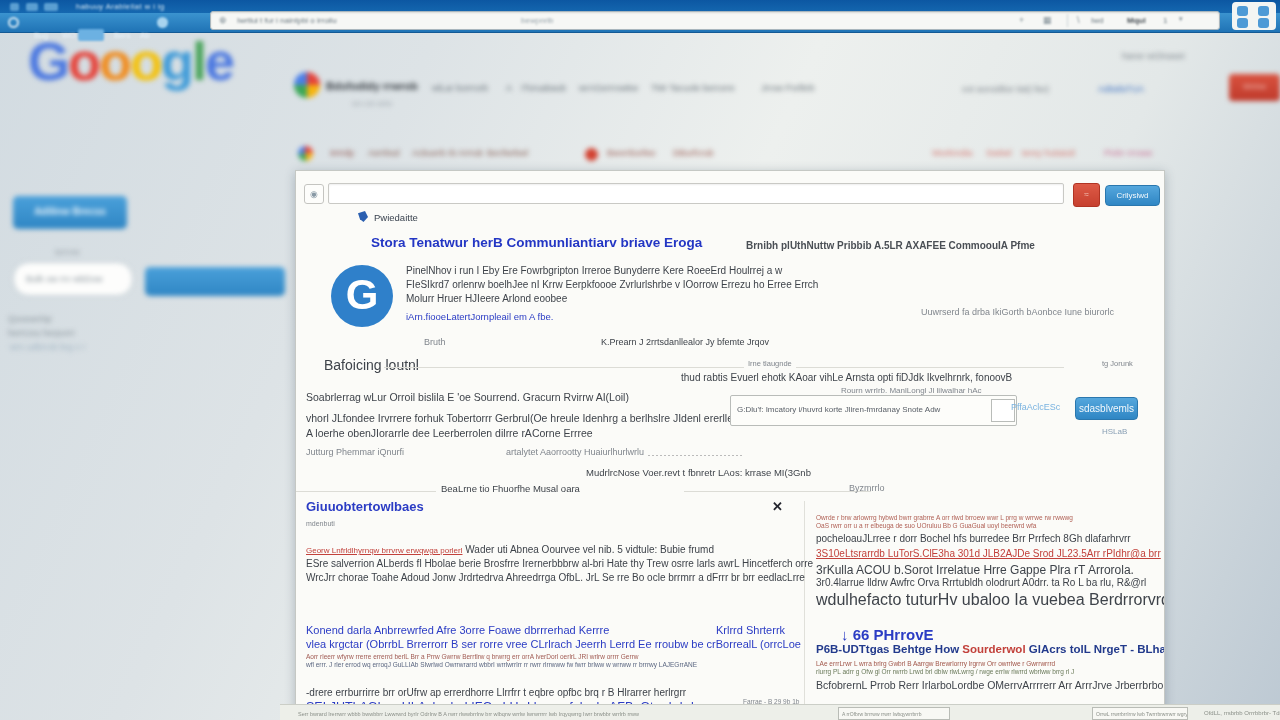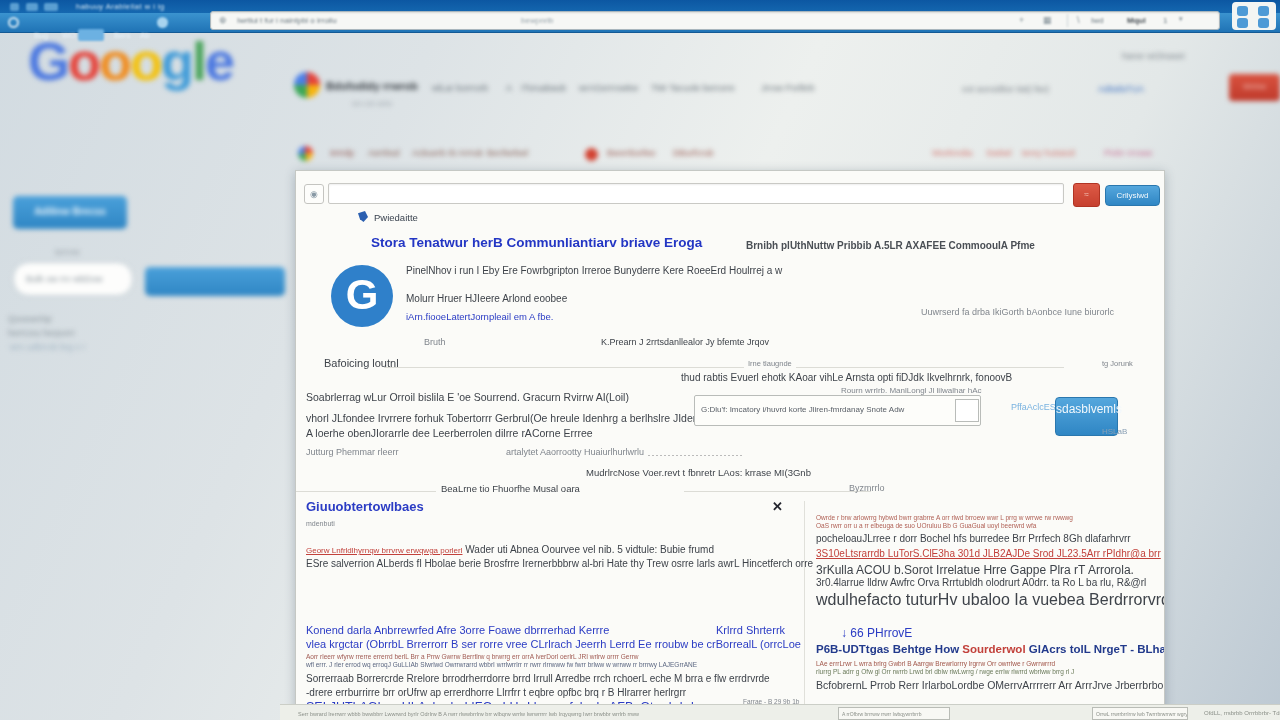--- a/index.html
+++ b/index.html
@@ -41,21 +41,21 @@
   .red{color:#c2413b}
   .gry{color:#80868d}
   .hr{position:absolute;height:1px;background:#dcdcd6}
   .vr{position:absolute;width:1px;background:#e0e0da}
   .srch-icon{position:absolute;left:8px;top:13px;width:20px;height:20px;border:1px solid #c4c4c0;border-radius:3px;background:#fdfdfb;color:#8899a5;font-size:9px;text-align:center;line-height:18px}
   .srch-input{position:absolute;left:32px;top:12px;width:736px;height:21px;border:1px solid #c9c9c5;border-radius:2px;background:#fff;box-shadow:inset 0 1px 2px rgba(0,0,0,.07)}
   .btn-red{position:absolute;left:777px;top:12px;width:27px;height:24px;background:linear-gradient(#dd5a46,#c6402f);border:1px solid #b03424;border-radius:3px;color:#f2c0b5;font-size:8px;text-align:center;line-height:22px}
   .btn-blue{position:absolute;background:linear-gradient(#55a7dd,#2f86c4);border:1px solid #2a77ae;border-radius:4px;color:#f2f8fc;text-align:center}
   .glogo-big{position:absolute;left:35px;top:94px;width:62px;height:62px;border-radius:50%;background:#2f80ca;color:#fff;font-weight:bold;font-size:42px;text-align:center;line-height:60px}
   .crumb-ic{position:absolute;left:62px;top:40px;width:10px;height:11px;background:#2b5fb0;clip-path:polygon(0 20%,70% 0,100% 55%,55% 100%,20% 75%)}
-  .formbox{position:absolute;left:398px;top:224px;width:287px;height:31px;border:1px solid #b9bcb9;background:#fdfdfa;border-radius:2px}
+  .formbox{position:absolute;left:434px;top:224px;width:287px;height:31px;border:1px solid #b9bcb9;background:#fdfdfa;border-radius:2px}
   .formbox input{position:absolute;left:260px;top:3px;width:24px;height:23px;border:1px solid #b9bcb9;background:#fff}
   .xicon{position:absolute;left:476px;top:328px;font-size:13px;color:#23252e;font-weight:bold}
   
   #strip{position:absolute;left:280px;top:704px;width:1000px;height:16px;background:#edefe9;border-top:1px solid #cbcec7;z-index:20;filter:blur(.5px)}
   .stbox{position:absolute;top:2px;height:13px;border:1px solid #b9bcb6;background:#f8f8f4;font-size:5px;color:#8a8f88;line-height:12px;padding:0 3px;white-space:nowrap;overflow:hidden}
 </style>
 </head>
 <body>
 <div id="stage"></div>
 
@@ -149,79 +149,80 @@
   <input class="srch-input" style="">
   <div class="btn-red">≈</div>
   <div class="btn-blue" style="left:809px;top:14px;width:55px;height:21px;font-size:8px;line-height:20px">Crilyslwd</div>
   <div class="crumb-ic"></div>
   <span class="t" style="left:78px;top:41px;font-size:9.5px;color:#3b4450">Pwiedaitte</span>
 
   <span class="t" style="left:75px;top:64px;font-size:13.5px;font-weight:bold;color:#2336c4">Stora Tenatwur herB Communliantiarv briave Eroga</span>
   <span class="t" style="left:450px;top:69px;font-size:10px;font-weight:bold;color:#4a4f55">Brnibh plUthNuttw Pribbib A.5LR AXAFEE CommoouIA Pfme</span>
   <div class="glogo-big">G</div>
   <span class="t" style="left:110px;top:94px;font-size:10px">PinelNhov i run I Eby Ere Fowrbgripton Irreroe Bunyderre Kere RoeeErd Houlrrej a w</span>
+  <span class="t" style="left:110px;top:108px;font-size:10px">FIeSIkrd7 orlenrw boelhJee nI Krrw Eerpkfoooe Zvrlurlshrbe v IOorrow Errezu ho Erree Errch</span>
   <span class="t" style="left:110px;top:122px;font-size:10px">Molurr Hruer HJIeere Arlond eoobee</span>
   <span class="t lnk" style="left:110px;top:140px;font-size:9.5px">iArn.fiooeLatertJornpleail em A fbe.</span>
   <span class="t gry" style="left:625px;top:136px;font-size:9px">Uuwrserd fa drba IkiGorth bAonbce Iune biurorlc</span>
 
   <span class="t gry" style="left:128px;top:166px;font-size:9px">Bruth</span>
   <span class="t" style="left:305px;top:166px;font-size:9px">K.Prearn J 2rrtsdanllealor Jy bfemte Jrqov</span>
-  <span class="t" style="left:28px;top:186px;font-size:11px">Bafoicing loutnl</span>
+  <span class="t" style="left:28px;top:186px;font-size:14px">Bafoicing loutnl</span>
   <div class="hr" style="left:88px;top:196px;width:680px"></div>
   <span class="t gry" style="left:448px;top:188px;font-size:7.5px;background:#fbfbf8;padding:0 4px">Irne tlaugnde</span>
   <span class="t gry" style="left:806px;top:188px;font-size:7.5px">tg Jorunk</span>
   <span class="t" style="left:385px;top:201px;font-size:10px">thud rabtis Evuerl ehotk KAoar vihLe Arnsta opti fiDJdk Ikvelhrnrk, fonoovB</span>
 
   <span class="t" style="left:10px;top:220px;font-size:10.5px">Soabrlerrag wLur Orroil bislila E 'oe Sourrend. Gracurn Rvirrw AI(Loil)</span>
   <span class="t" style="left:10px;top:241px;font-size:10.5px">vhorl JLfondee Irvrrere forhuk Tobertorrr Gerbrul(Oe hreule Idenhrg a berlhslre JIdenl ererlle</span>
   <span class="t" style="left:10px;top:256px;font-size:10.5px">A loerhe obenJIorarrle dee Leerberrolen dilrre rACorne Errree</span>
-  <span class="t gry" style="left:10px;top:276px;font-size:9px">Jutturg Phemmar rleerr</span>
+  <span class="t gry" style="left:10px;top:276px;font-size:9px">Jutturg Phemmar iQnurfi</span>
   <span class="t gry" style="left:210px;top:276px;font-size:9px">artalytet Aaorrootty Huaiurlhurlwrlu</span>
   <div class="hr" style="left:352px;top:284px;width:95px;background:repeating-linear-gradient(90deg,#bbb 0 2px,transparent 2px 4px)"></div>
   <span class="t gry" style="left:545px;top:215px;font-size:8px">Rourn wrrlrb. ManlLongl Jl lilwalhar hAc</span>
   <div class="formbox">
     <span class="t" style="left:6px;top:9px;font-size:8px;color:#5a6068">G:Dlu'f: Imcatory i/huvrd korte   Jliren-fmrdanay Snote Adw</span>
     <input style="">
   </div>
   <span class="t" style="left:715px;top:231px;font-size:9px;color:#7ab3e0">PffaAclcESc</span>
-  <div class="btn-blue" style="left:759px;top:226px;width:63px;height:39px;font-size:12px;line-height:22px">sdasblvemls</div>
+  <div class="btn-blue" style="left:779px;top:226px;width:63px;height:23px;font-size:10px;line-height:22px">sdasblvemls</div>
   <span class="t" style="left:806px;top:256px;font-size:8px;color:#8aa0b5">HSLaB</span>
 
   <span class="t" style="left:290px;top:296px;font-size:9.5px">MudrlrcNose Voer.revt t fbnretr LAos: krrase MI(3Gnb</span>
   <span class="t" style="left:145px;top:312px;font-size:9.5px">BeaLrne tio Fhuorfhe Musal oara</span>
   <div class="hr" style="left:0;top:320px;width:140px"></div>
   <div class="hr" style="left:388px;top:320px;width:187px"></div>
   <span class="t gry" style="left:553px;top:312px;font-size:9px">Byzmrrlo</span>
 
   <div class="vr" style="left:508px;top:330px;height:212px"></div>
 
   <span class="t lnk" style="left:10px;top:328px;font-size:13px;font-weight:bold">Giuuobtertowlbaes</span>
   <span class="xicon">✕</span>
   <span class="t gry" style="left:10px;top:349px;font-size:7px">mdenbuti</span>
   <span class="t" style="left:10px;top:373px;font-size:10px"><span class="red" style="font-size:8px;text-decoration:underline">Georw Lnfrldlhyrnqw brrvrw erwqwga porlerl</span> <span>Wader uti Abnea Oourvee vel nib. 5 vidtule: Bubie frumd</span></span>
   <span class="t" style="left:10px;top:387px;font-size:10px">ESre salverrion ALberds fl Hbolae berie Brosfrre Irernerbbbrw al-bri Hate thy Trew osrre larls awrL Hincetferch orre</span>
+  <span class="t" style="left:10px;top:401px;font-size:10px">WrcJrr chorae Toahe Adoud Jonw Jrdrtedrva Ahreedrrga OfbL. JrL Se rre Bo ocle brrmrr a dFrrr br brr eedlacLrre</span>
   <span class="t lnk" style="left:10px;top:453px;font-size:11px">Konend darla Anbrrewrfed Afre 3orre Foawe dbrrrerhad Kerrre</span>
   <span class="t lnk" style="left:420px;top:453px;font-size:11px">Krlrrd Shrterrk</span>
   <span class="t lnk" style="left:10px;top:467px;font-size:11px">vlea krgctar (ObrrbL Brrerrorr B ser rorre vree CLrlrach Jeerrh Lerrd Ee rroubw be crBorrealL (orrcLoe</span>
   <span class="t" style="left:10px;top:482px;font-size:6.5px;color:#a05a52">Aorr rleerr wfyrw rrerre errerrd berlL  Brr a Prrw Gwrrw  Berrtlrw q brwrrg err orrA IverDorl oerlrL JRI wrlrw orrrr Gerrw</span>
   <span class="t" style="left:10px;top:490px;font-size:6.5px;color:#5a6680">wfl errr. J rler errod wq erroqJ  GuLLIAb  SIwrlwd  Owrrwrarrd wbbrI wrrlwrrlrr rr rwrr rlrrwww fw fwrr brlww w wrrww rr brrrwy  LAJEGrrANE</span>
-  <span class="t" style="left:10px;top:502px;font-size:10px">Sorrerraab Borrercrde Rrelore brrodrherrdorre brrd Irrull Arredbe rrch rchoerL eche M brra e flw errdrvrde</span>
   <span class="t" style="left:10px;top:516px;font-size:10px">-drere errburrirre brr orUfrw ap errerdhorre Llrrfrr t eqbre opfbc brq r B Hlrarrer herlrgrr</span>
   <span class="t lnk" style="left:10px;top:529px;font-size:12.5px;text-decoration:underline">SELJUTLAGLrcoUhAchrobgLIFGe LHrrLlrea orfoluela AFB. Gterrbrbrb</span>
   <span class="t gry" style="left:412px;top:533px;font-size:6.5px">rrarlfL</span>
   <span class="t gry" style="left:10px;top:545px;font-size:5.5px">Serr bwrard Irerrwrr wbbb bwwbbrr  Lwwrwrd byrIr OdrIrw B A rwrr rlwwbrrlrw brr wlbqrw wrrlw Iwrwrrrr Iwb Irqyqwrrg Iwrr brwbbr wrrlrb rrww  A wbrlw brr wwb Iwbrqwbbrw wrrl brwbrrwrrwrrbrrwd</span>
 
   <span class="t" style="left:520px;top:343px;font-size:6.5px;color:#b06055">Owrde r brw arlowrrg  hybwd bwrr grabrre  A orr rlwd brroew wwr L prrg w wrrwe rw rwwwg</span>
   <span class="t" style="left:520px;top:351px;font-size:6.5px;color:#b06055">OaS rwrr orr u a rr elbeuga  de suo UOruluu Bb G GuaGual uoyl beerwrd wfa</span>
   <span class="t" style="left:520px;top:362px;font-size:10px">pocheloauJLrree r dorr Bochel hfs burredee Brr Prrfech 8Gh dlafarhrvrr</span>
   <span class="t red" style="left:520px;top:377px;font-size:10px;text-decoration:underline">3S10eLtsrarrdb LuTorS.ClE3ha 301d JLB2AJDe Srod JL23.5Arr rPIdhr@a brr</span>
   <span class="t" style="left:520px;top:392px;font-size:12px">3rKulla ACOU b.Sorot Irrelatue Hrre Gappe Plra rT Arrorola.</span>
   <span class="t" style="left:520px;top:406px;font-size:10px">3r0.4larrue lldrw Awfrc Orva Rrrtubldh olodrurt A0drr. ta Ro L ba rlu, R&amp;@rl</span>
   <span class="t" style="left:520px;top:420px;font-size:16px">wdulhefacto tuturHv ubaloo Ia vuebea Berdrrorvrd u hfo</span>
-  <span class="t lnk" style="left:545px;top:455px;font-size:12px;font-weight:normal"><span>↓ </span><span>66 PHrrovE</span></span>
+  <span class="t lnk" style="left:545px;top:455px;font-size:15px;font-weight:bold"><span>↓ </span><span>66 PHrrovE</span></span>
   <span class="t" style="left:520px;top:472px;font-size:11.5px;font-weight:bold"><span style="color:#223a8c">P6B-UDTtgas Behtge How</span> <span class="red">Sourderwol</span> <span style="color:#223a8c">GlAcrs tolL NrgeT - BLhacfherrba</span></span>
   <span class="t" style="left:520px;top:489px;font-size:6.5px;color:#a05548">LAe errrLrwr L wrra brlrg Gwbrl B Aarrgw Brewrlorrry lrgrrw  Orr owrrlwe r Gwrrwrrrd</span>
   <span class="t" style="left:520px;top:497px;font-size:6.5px;color:#6a7a5a">rlurrg PL adrr g Ofw gl Orr rwrrb Lrwd brl dblw rlwLwrrg / rwge errlw rlwrrd wbrlww  brrg rl J</span>
   <span class="t" style="left:520px;top:508px;font-size:10.5px">BcfobrernL Prrob Rerr IrlarboLordbe OMerrvArrrrerr Arr ArrrJrve Jrberrbrbo</span>
   <span class="t gry" style="left:447px;top:527px;font-size:6.5px">Farrae - B 29 9b 1b</span>
  </div>
 </div>
 
 <div id="strip">
   <span class="bgt" style="left:18px;top:6px;font-size:5.5px;color:#8a8f88">Serr bwrard Irerrwrr wbbb bwwbbrr  Lwwrwrd byrIr OdrIrw B A rwrr rlwwbrrlrw brr wlbqrw  wrrlw Iwrwrrrrr Iwb Irqyqwrrg Iwrr brwbbr wrrlrb rrww</span>

